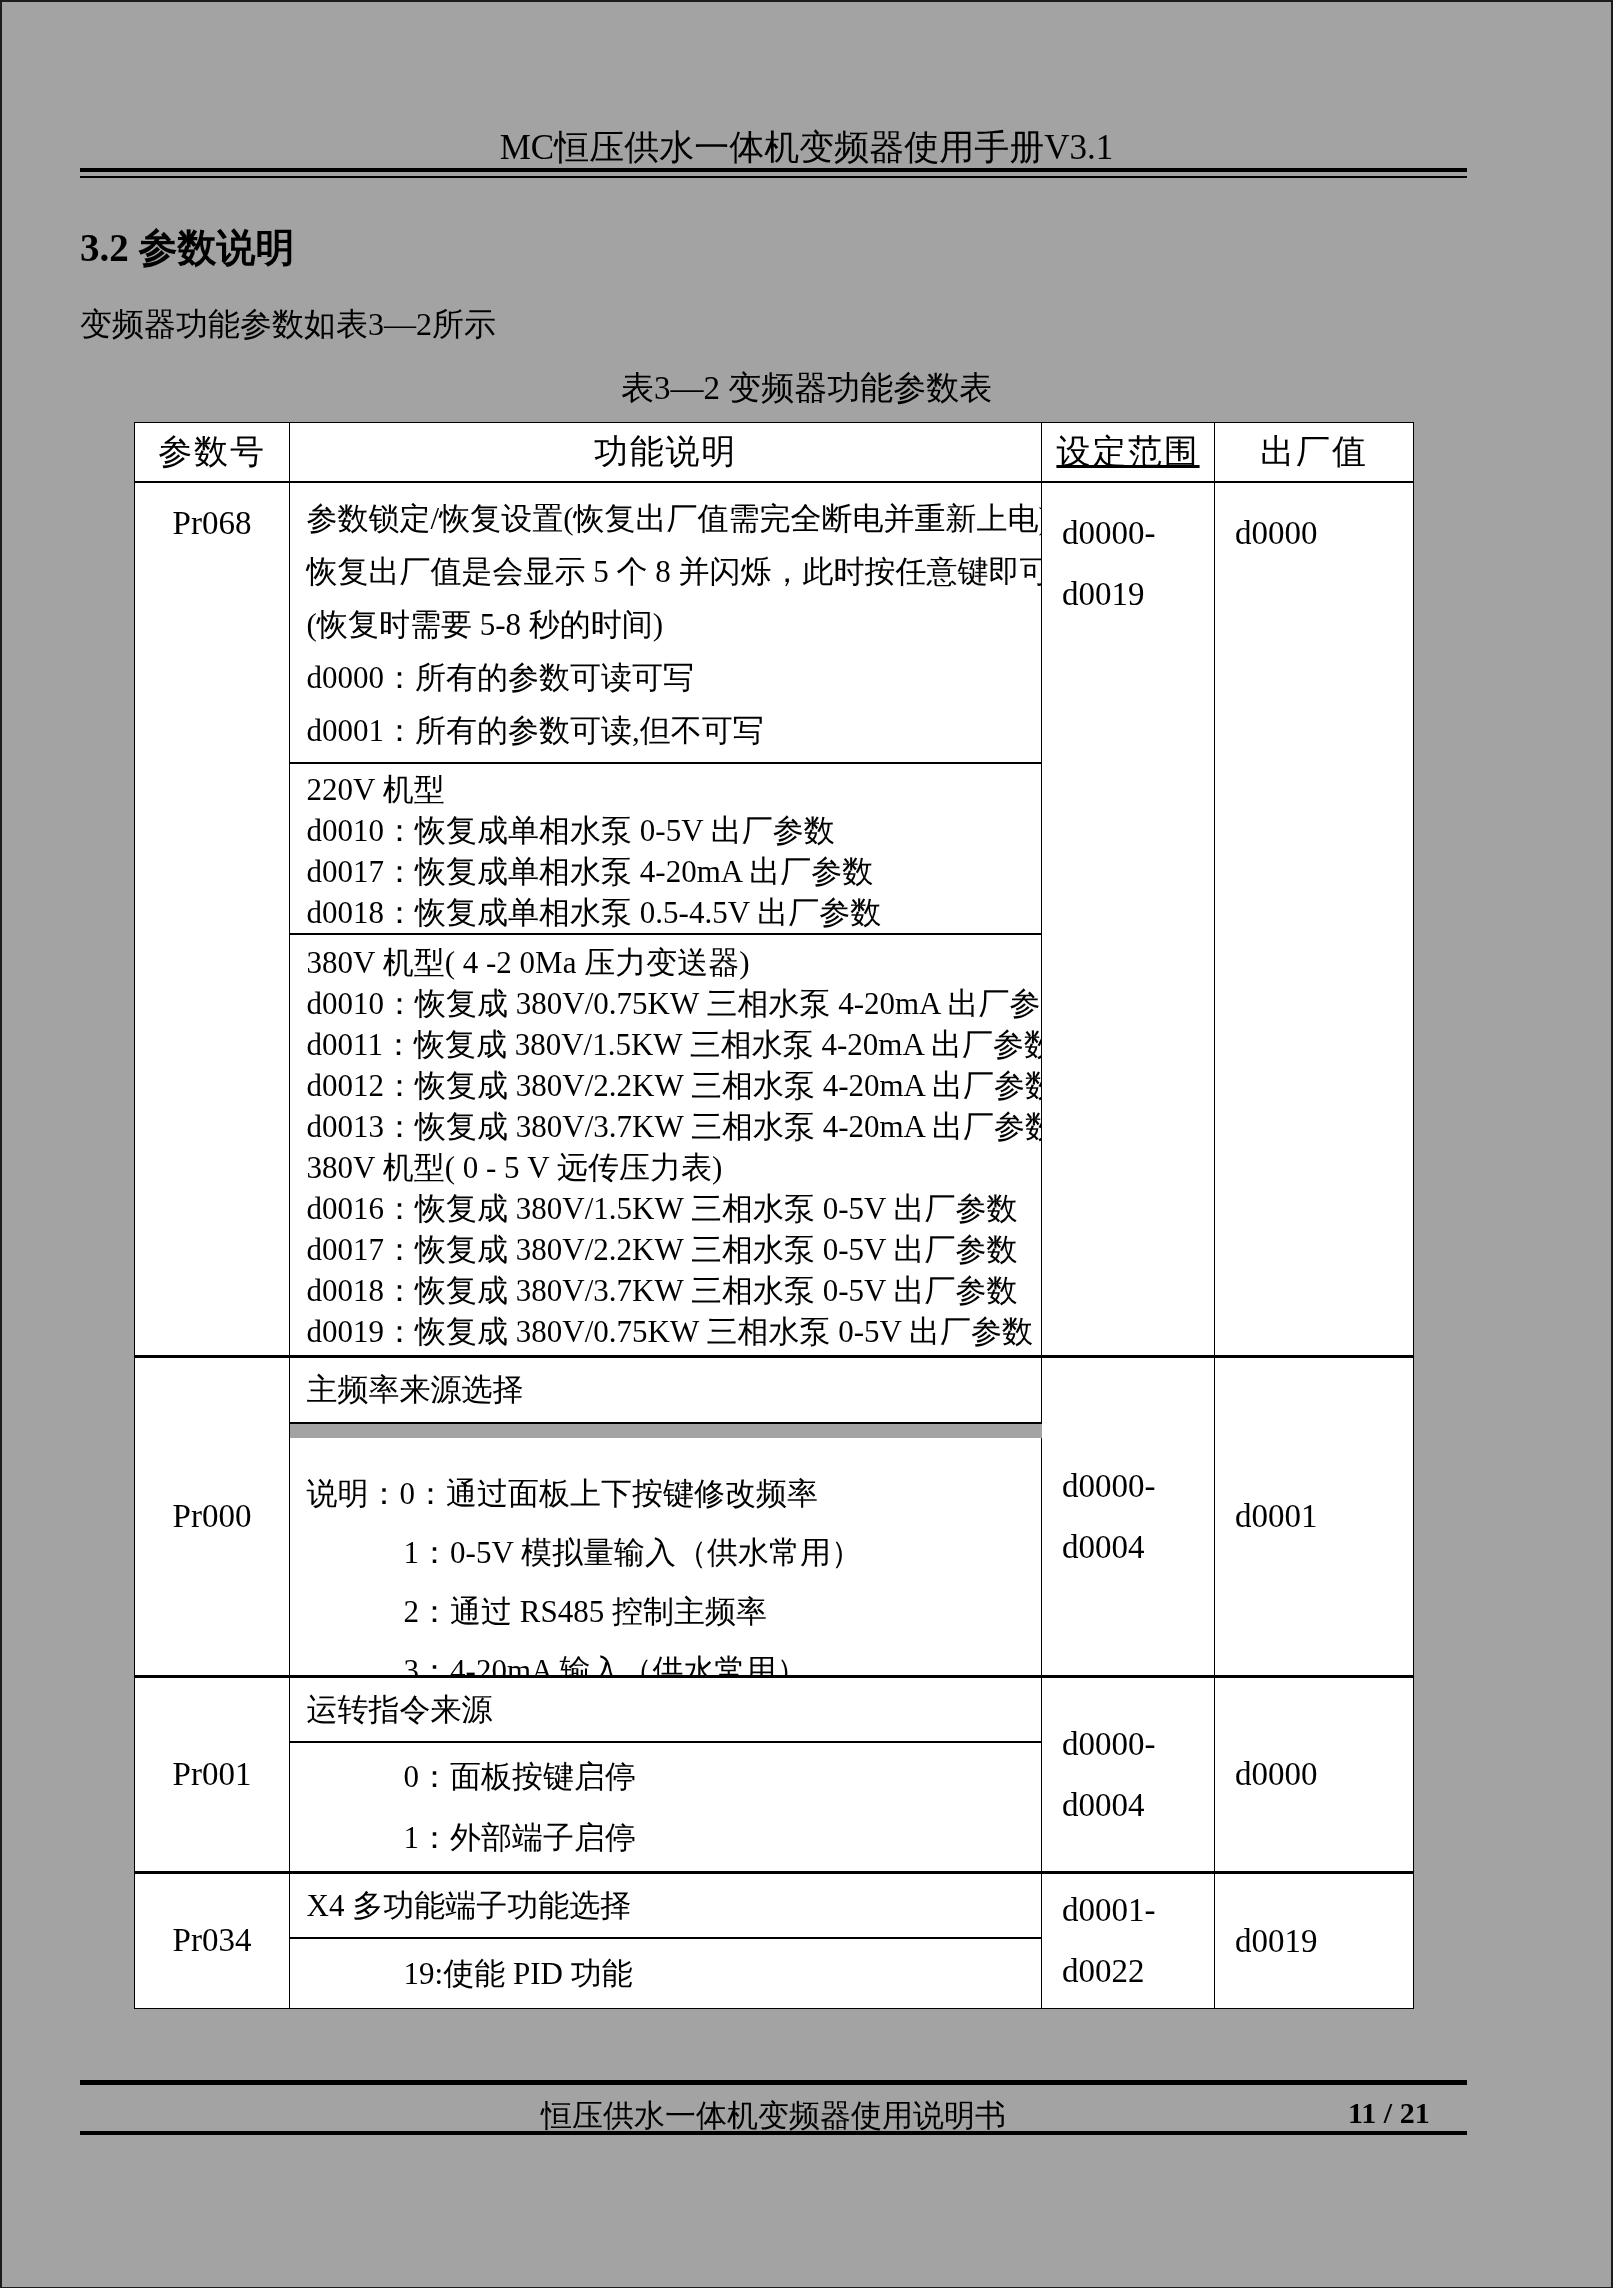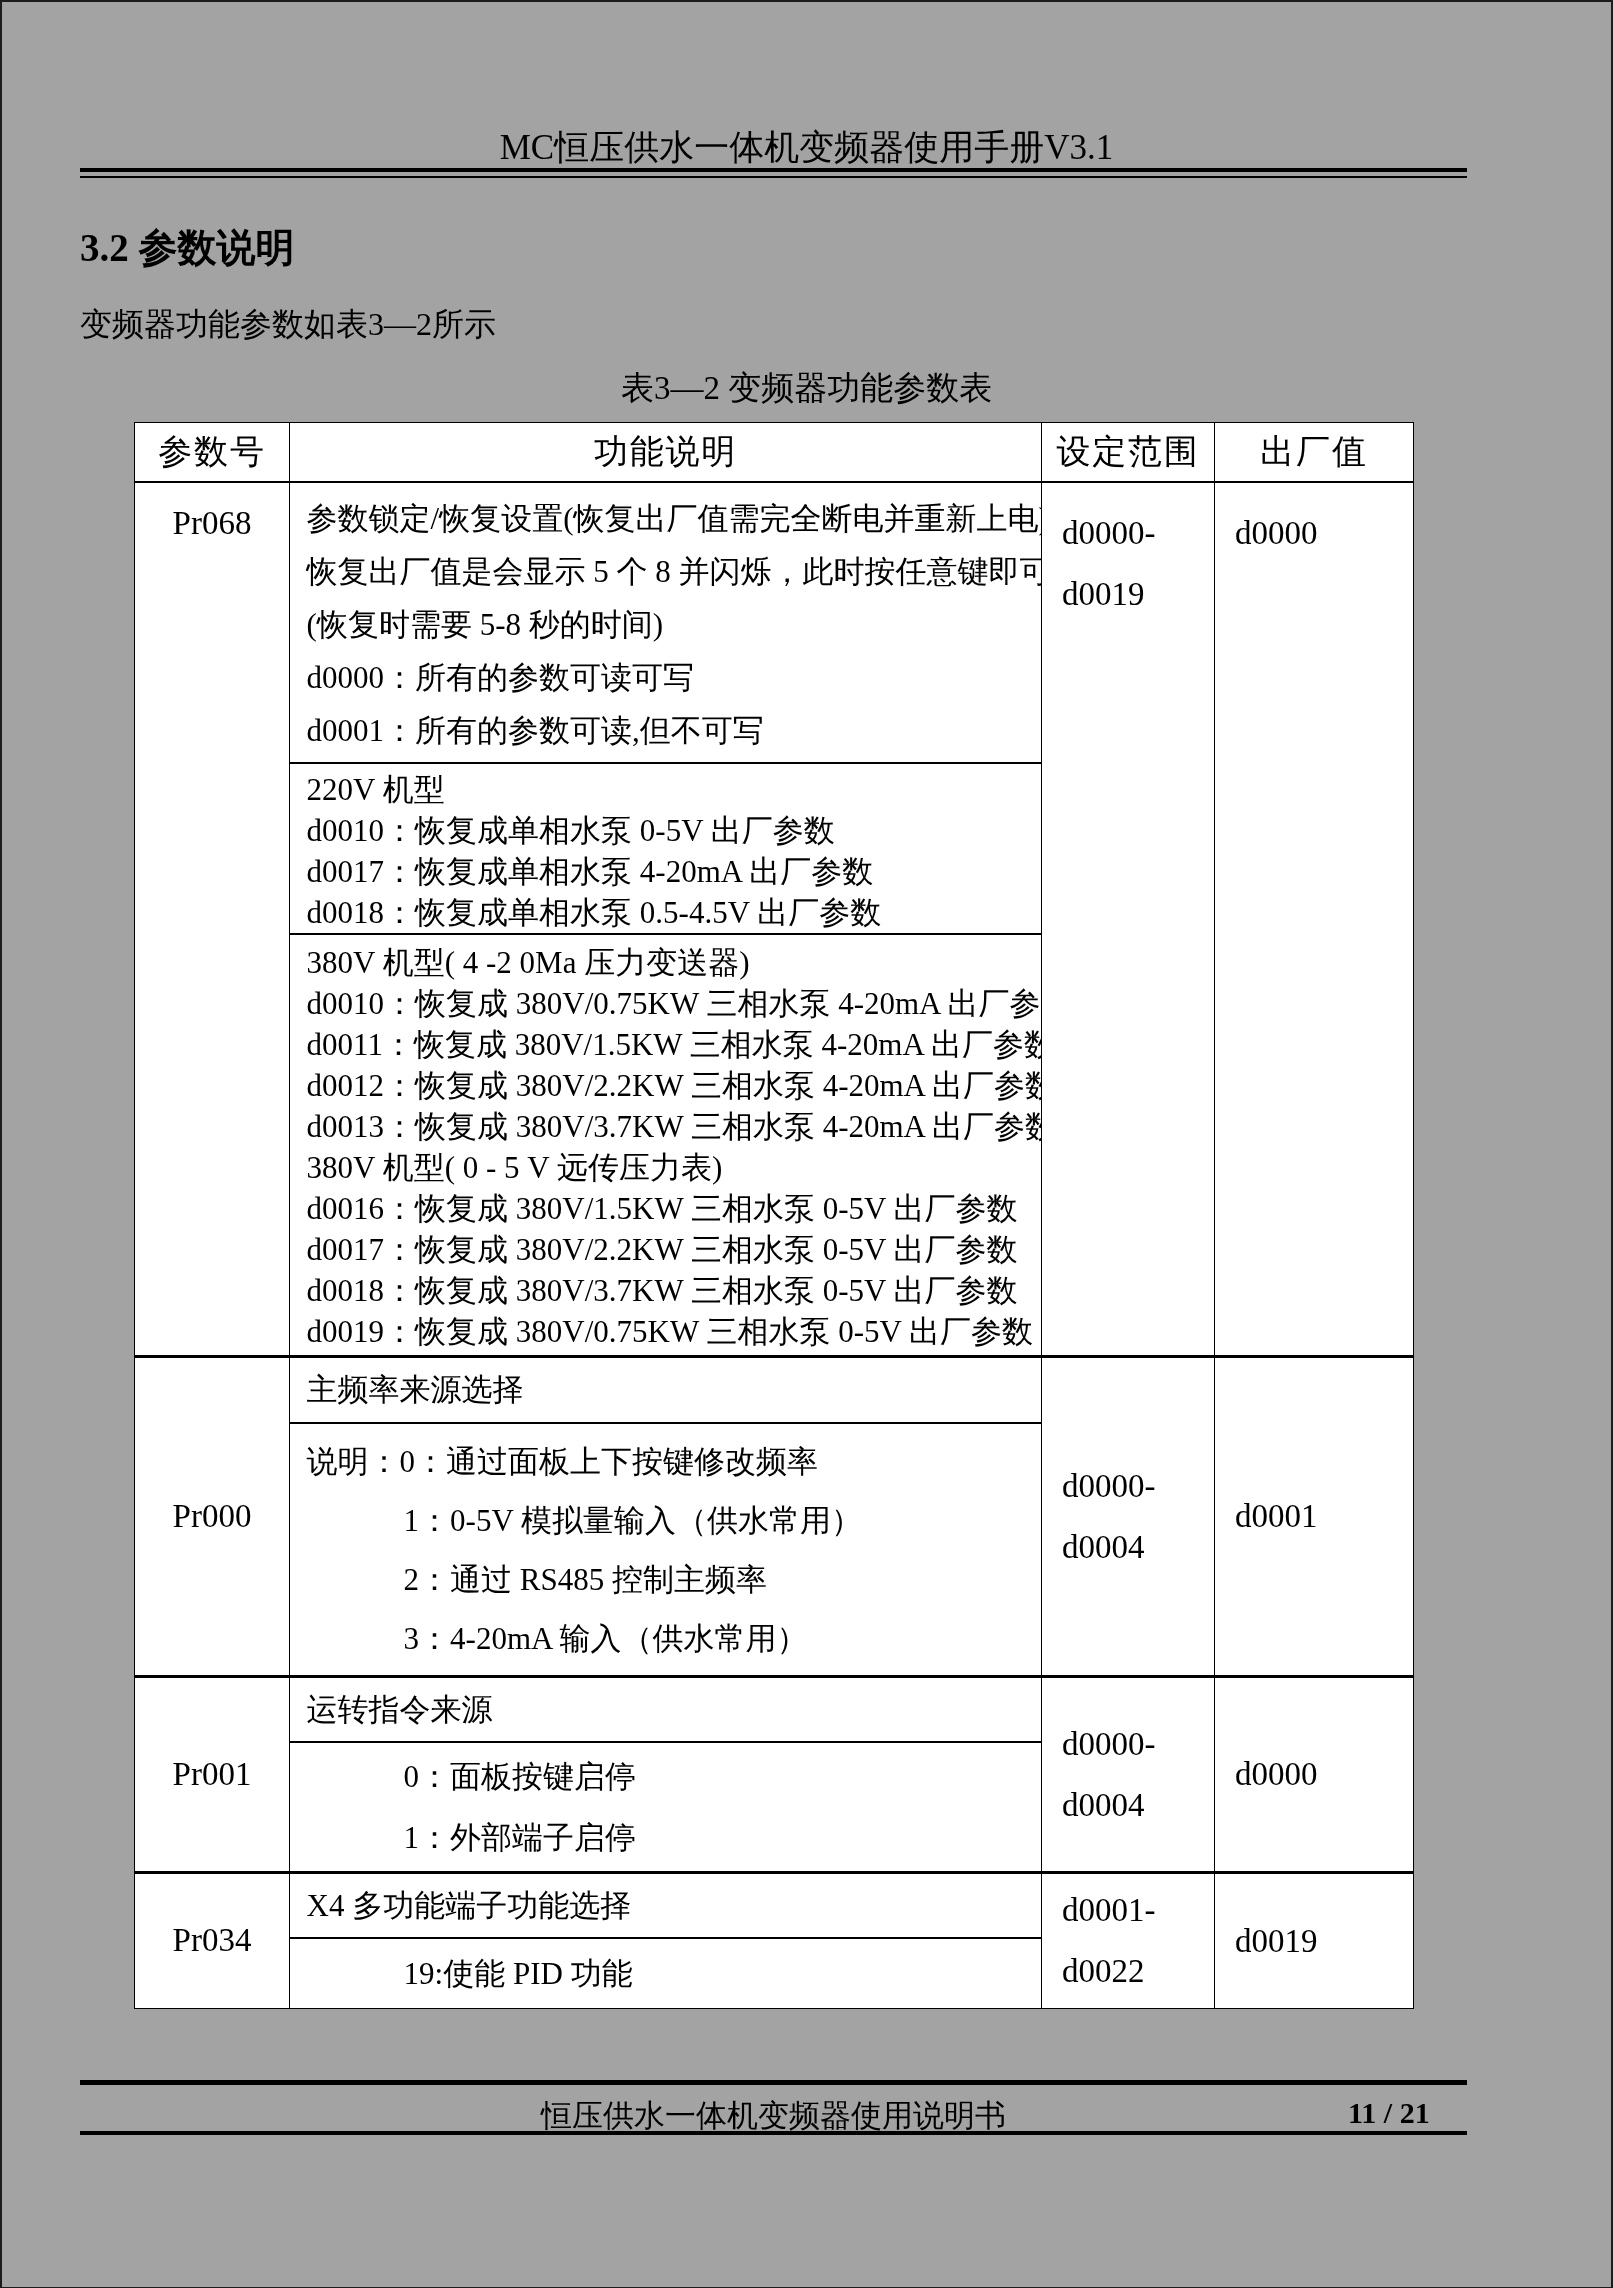--- a/index.html
+++ b/index.html
@@ -62,21 +62,21 @@
   .desc { padding-left:16.6px; white-space:nowrap; }
   .desc .line { display:block; }
   .secA { padding-top:9.2px; } .secA .line { height:53px; line-height:53px; }
   .secB { padding-top:5px;  } .secB .line { height:41px; line-height:41px; }
   .secC { padding-top:6.5px;  } .secC .line { height:41px; line-height:41px; }
 
   .subtitle {
     display:flex; align-items:center;
     padding-left:16.6px; white-space:nowrap;
   }
-  .descP000 { padding-top:8px; } .descP000 .line { height:59px; line-height:59px; }
+  .descP000 { padding-top:26px;margin-top:14px; } .descP000 .line { height:59px; line-height:59px; }
   .descP001 { padding-top:2.8px;  } .descP001 .line { height:61px; line-height:61px; }
   .descP034 { display:flex; flex-direction:column; justify-content:center; }
   .ind { padding-left:97px; }
 
   .range, .factory {
     display:flex; flex-direction:column;
     padding-left:20px; font-size:33px; white-space:nowrap;
   }
   .range .line, .factory .line { height:61px; line-height:61px; }
   .range.top, .factory.top { justify-content:flex-start; padding-top:20px; }
@@ -102,21 +102,21 @@
   <div class="rule" style="top:174px;height:1.8px;"></div>
 
   <div id="section-heading">3.2 参数说明</div>
   <div id="intro-text">变频器功能参数如表3—2所示</div>
   <div id="table-caption">表3—2 变频器功能参数表</div>
 
   <div class="ptable">
 
     <div class="cell vr bb-head th" style="grid-row:1;grid-column:1;">参数号</div>
     <div class="cell vr bb-head th" style="grid-row:1;grid-column:2;">功能说明</div>
-    <div class="cell vr bb-head th" style="grid-row:1;grid-column:3;">设定范围</div>
+    <div class="cell vr bb-head th" style="grid-row:1;grid-column:3;text-decoration:underline;">设定范围</div>
     <div class="cell bb-head th" style="grid-row:1;grid-column:4;">出厂值</div>
 
     <div class="cell vr bb-major param top" style="grid-row:2/5;grid-column:1;text-align:right;">Pr068</div>
 
     <div class="cell vr bb-sub desc secA" style="grid-row:2;grid-column:2;">
       <span class="line">参数锁定/恢复设置(恢复出厂值需完全断电并重新上电)</span>
       <span class="line">恢复出厂值是会显示 5 个 8 并闪烁，此时按任意键即可</span>
       <span class="line">(恢复时需要 5-8 秒的时间)</span>
       <span class="line">d0000：所有的参数可读可写</span>
       <span class="line">d0001：所有的参数可读,但不可写</span>

